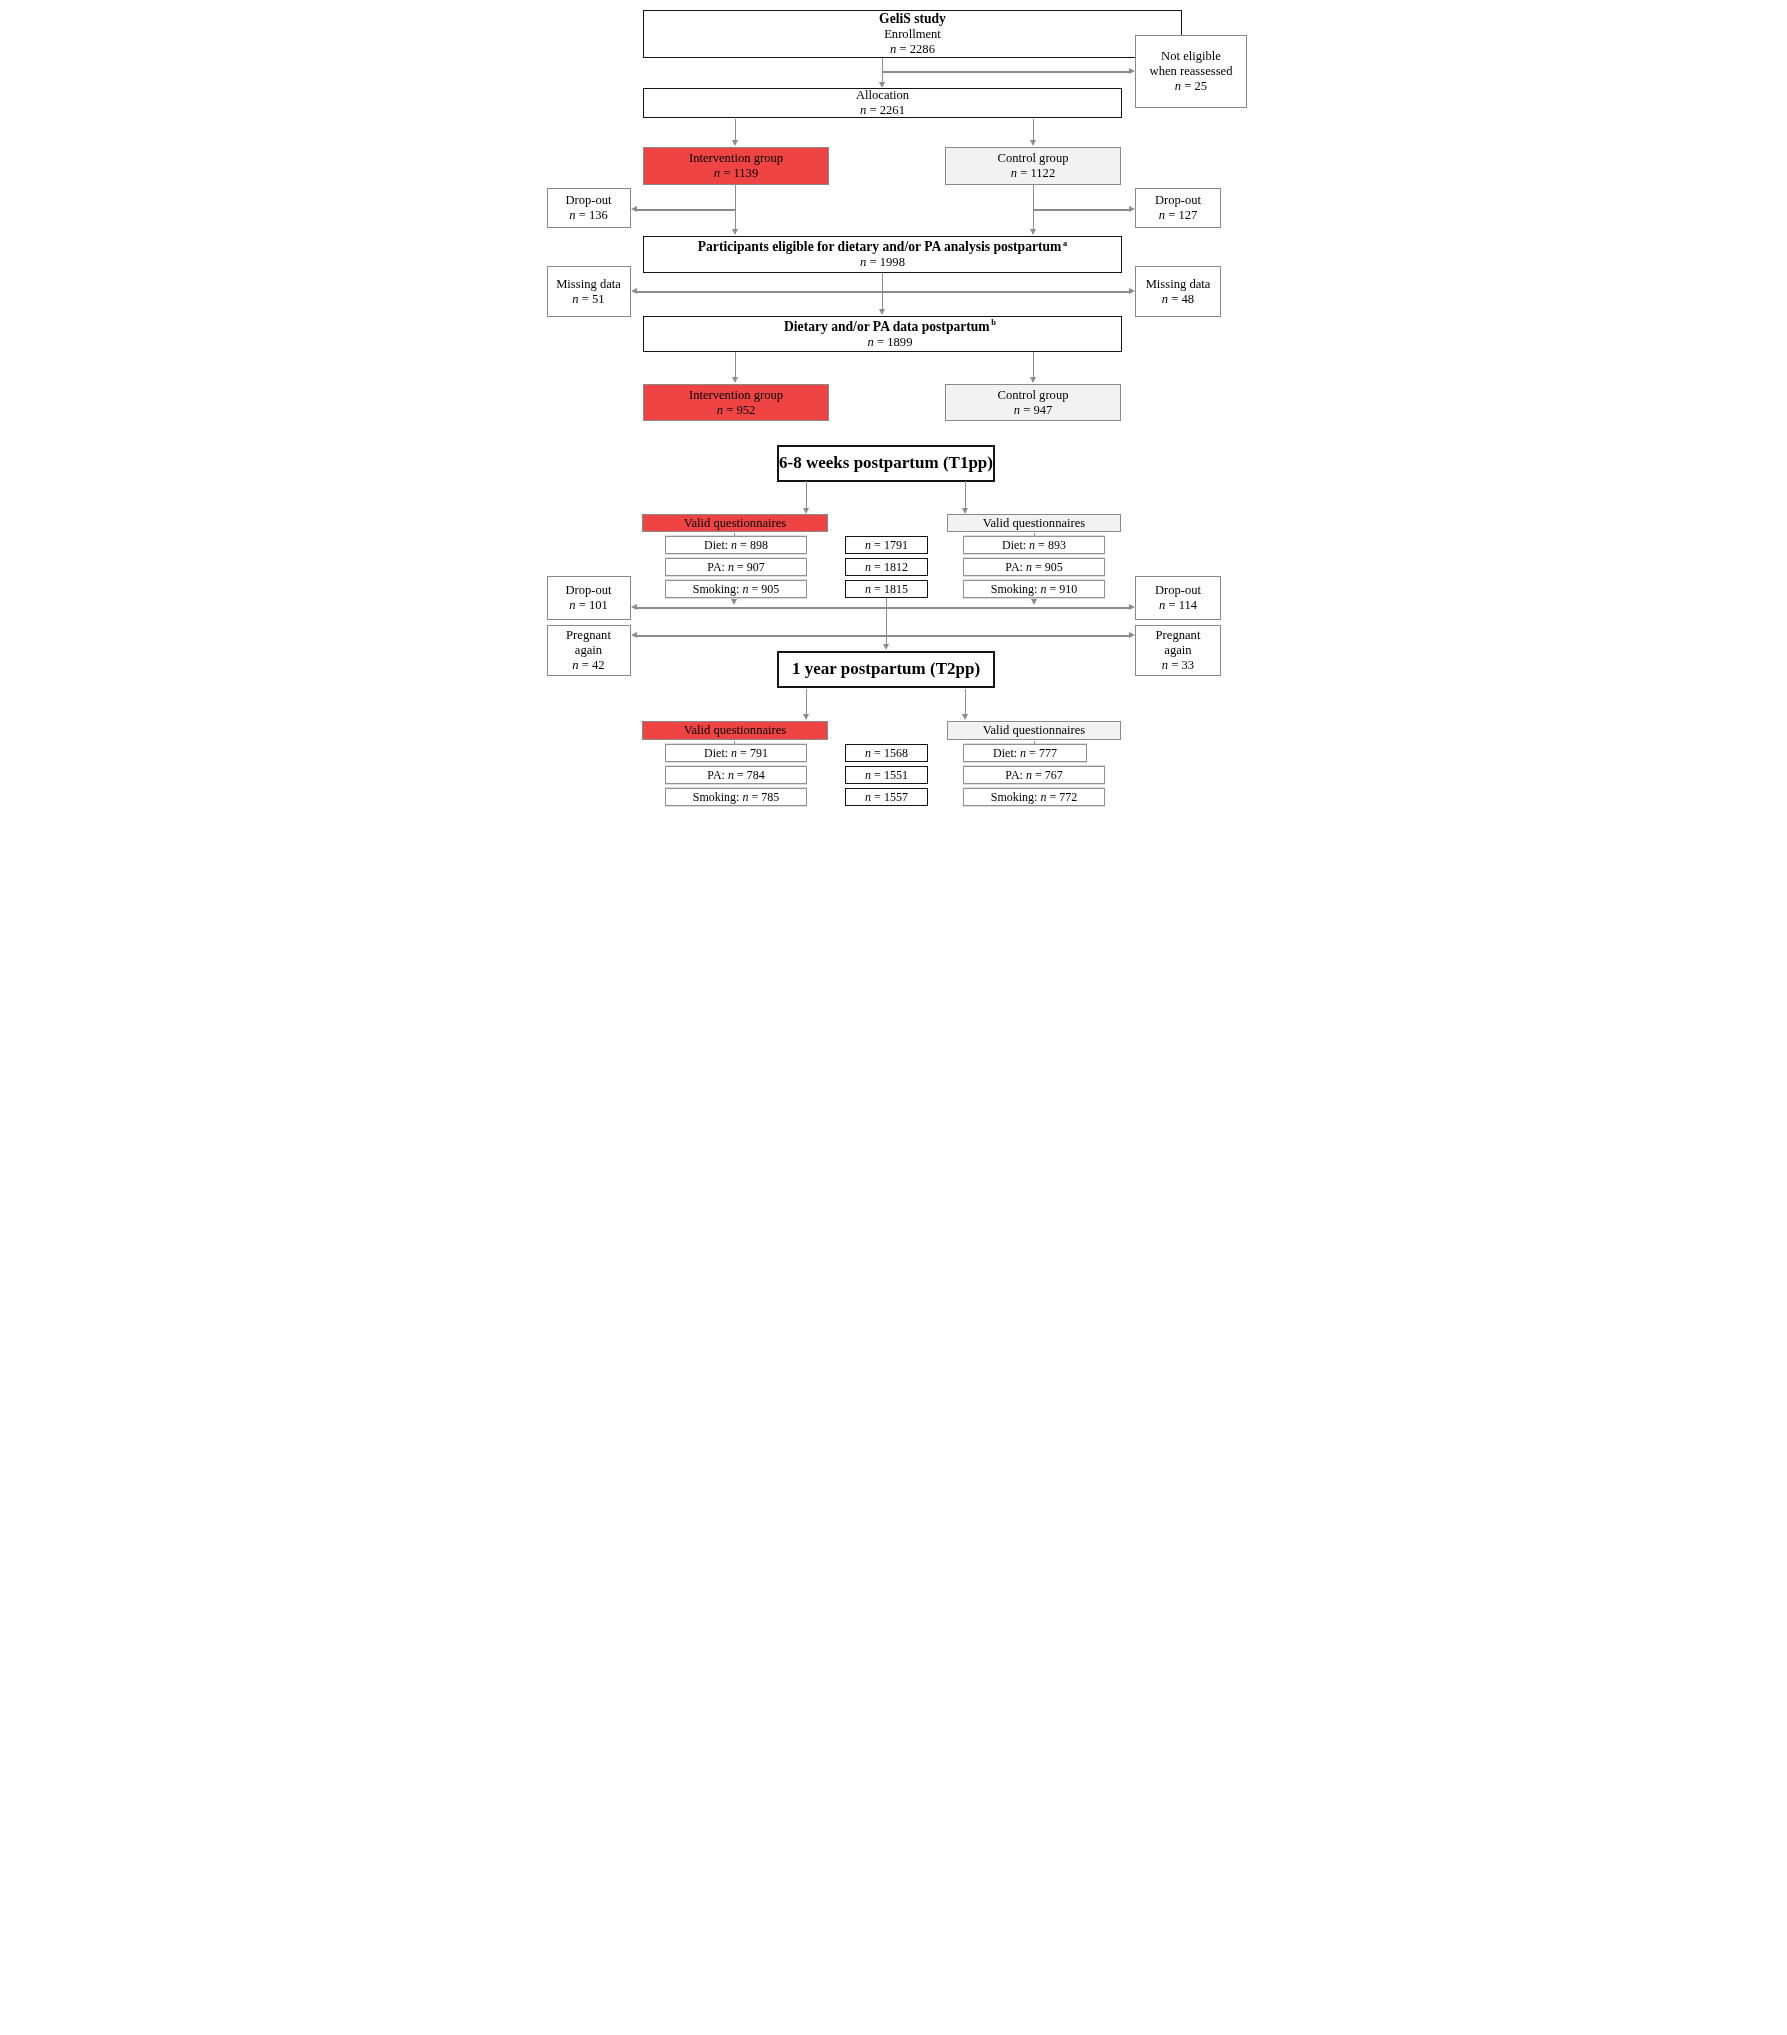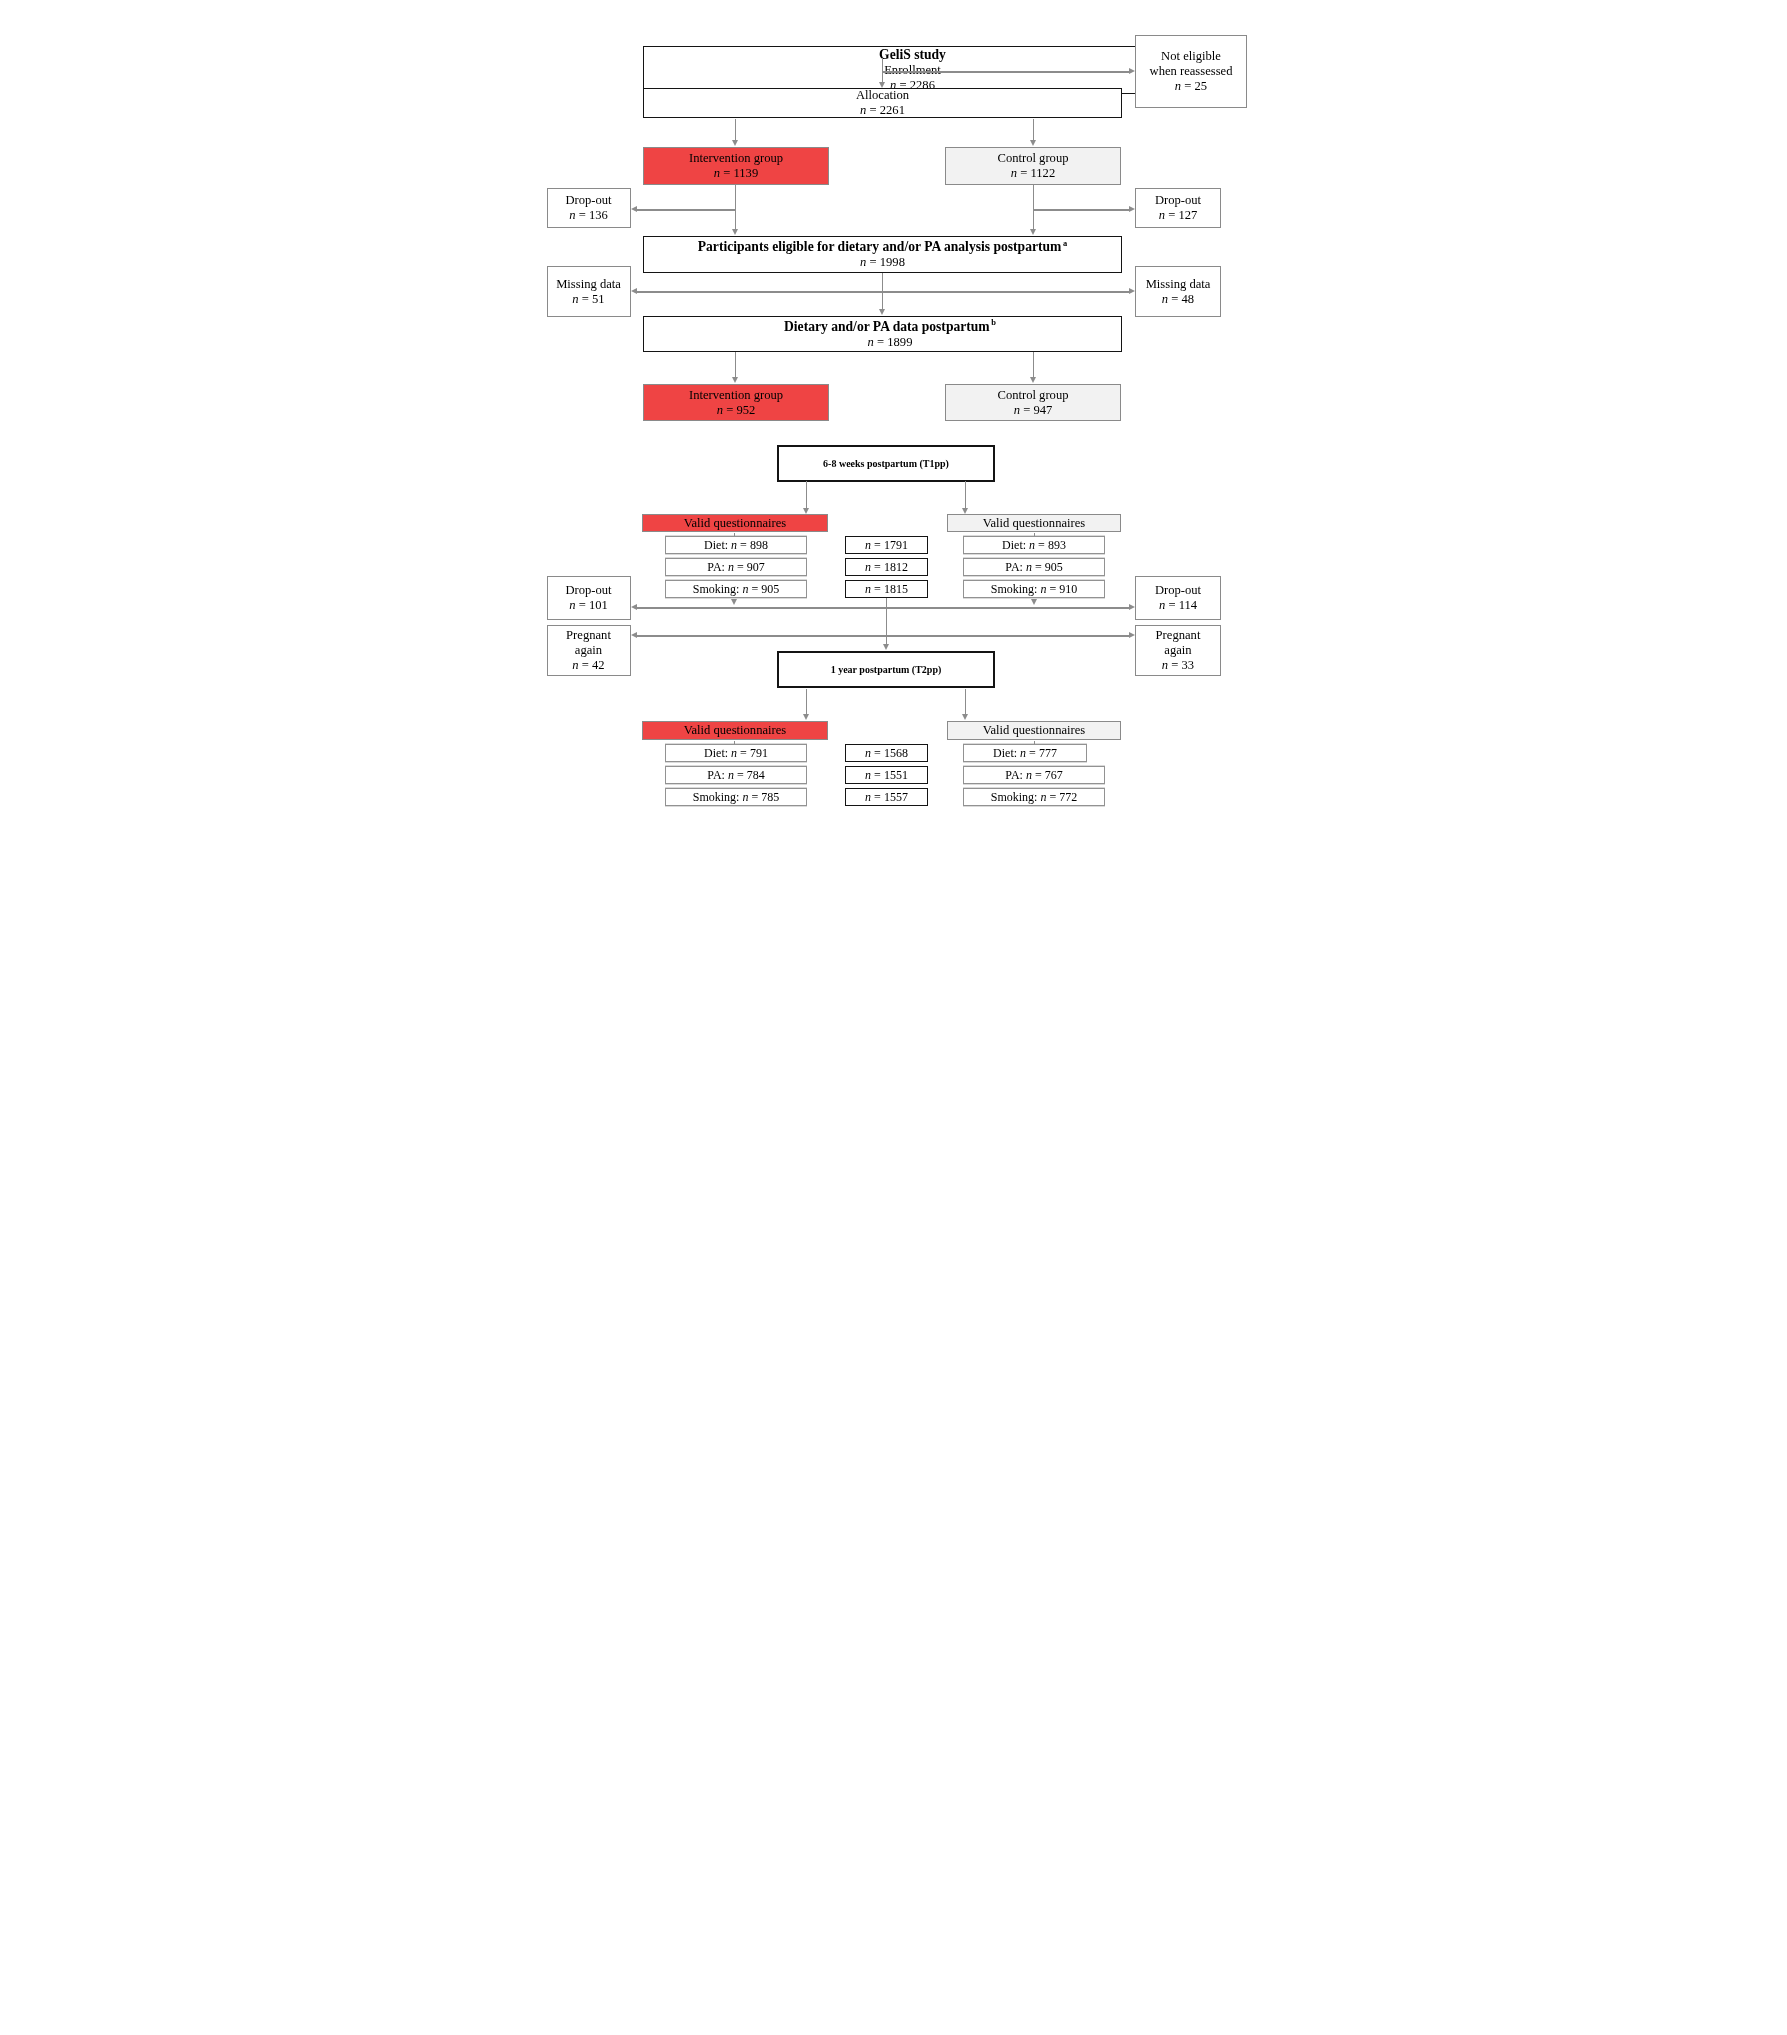--- a/index.html
+++ b/index.html
@@ -8,37 +8,37 @@
   .box{position:absolute;box-sizing:border-box;display:flex;flex-direction:column;
        justify-content:center;align-items:center;text-align:center;background:#fff;
        font-size:12.6px;line-height:1.18;}
   .blackb{border:1.6px solid #141414;}
   .thickb{border:2.1px solid #141414;}
   .grayb{border:1.6px solid #8a8a8a;}
   .subbox{border:1px solid #929292;font-size:12px;box-shadow:0 -0.5px 0 #b5b5b5,0 0.5px 0 #b5b5b5;text-align:center;}
   .midbox{border:1.6px solid #141414;font-size:12px;}
   .fillL{background:#ef4444;}
   .fillR{background:#f2f2f2;}
-  .t{font-size:10px;font-weight:bold;}
+  .t{font-size:17px;font-weight:bold;}
   .big{font-size:13.6px;font-weight:bold;}
   i{font-style:italic;}
   sup{font-size:0.62em;margin-left:1.6px;line-height:0;}
   .vline{position:absolute;width:1px;background:#8c8c8c;}
   .hline{position:absolute;height:1.6px;background:#8c8c8c;}
   .arr{position:absolute;width:0;height:0;border-style:solid;}
   .arr.down{border-width:6.8px 3.7px 0 3.7px;border-color:#8c8c8c transparent transparent transparent;}
   .arr.left{border-width:3.7px 6.8px 3.7px 0;border-color:transparent #8c8c8c transparent transparent;}
   .arr.right{border-width:3.7px 0 3.7px 6.8px;border-color:transparent transparent transparent #8c8c8c;}
 </style>
 </head>
 <body>
 
 <div class="canvas">
 
-  <div class="box blackb" style="left:107px;top:10px;width:539px;height:48px;margin-top:36px;">
+  <div class="box blackb" style="left:107px;top:10px;width:539px;height:48px;">
     <div class="big">GeliS study</div>
     <div>Enrollment</div>
     <div><i>n</i> <span>= 2286</span></div>
   </div>
 
   <div class="box grayb" style="left:599px;top:35px;width:112px;height:73px;padding:0 10.5px;">
     <div>Not eligible when reassessed</div>
     <div><i>n</i> <span>= 25</span></div>
   </div>
 

